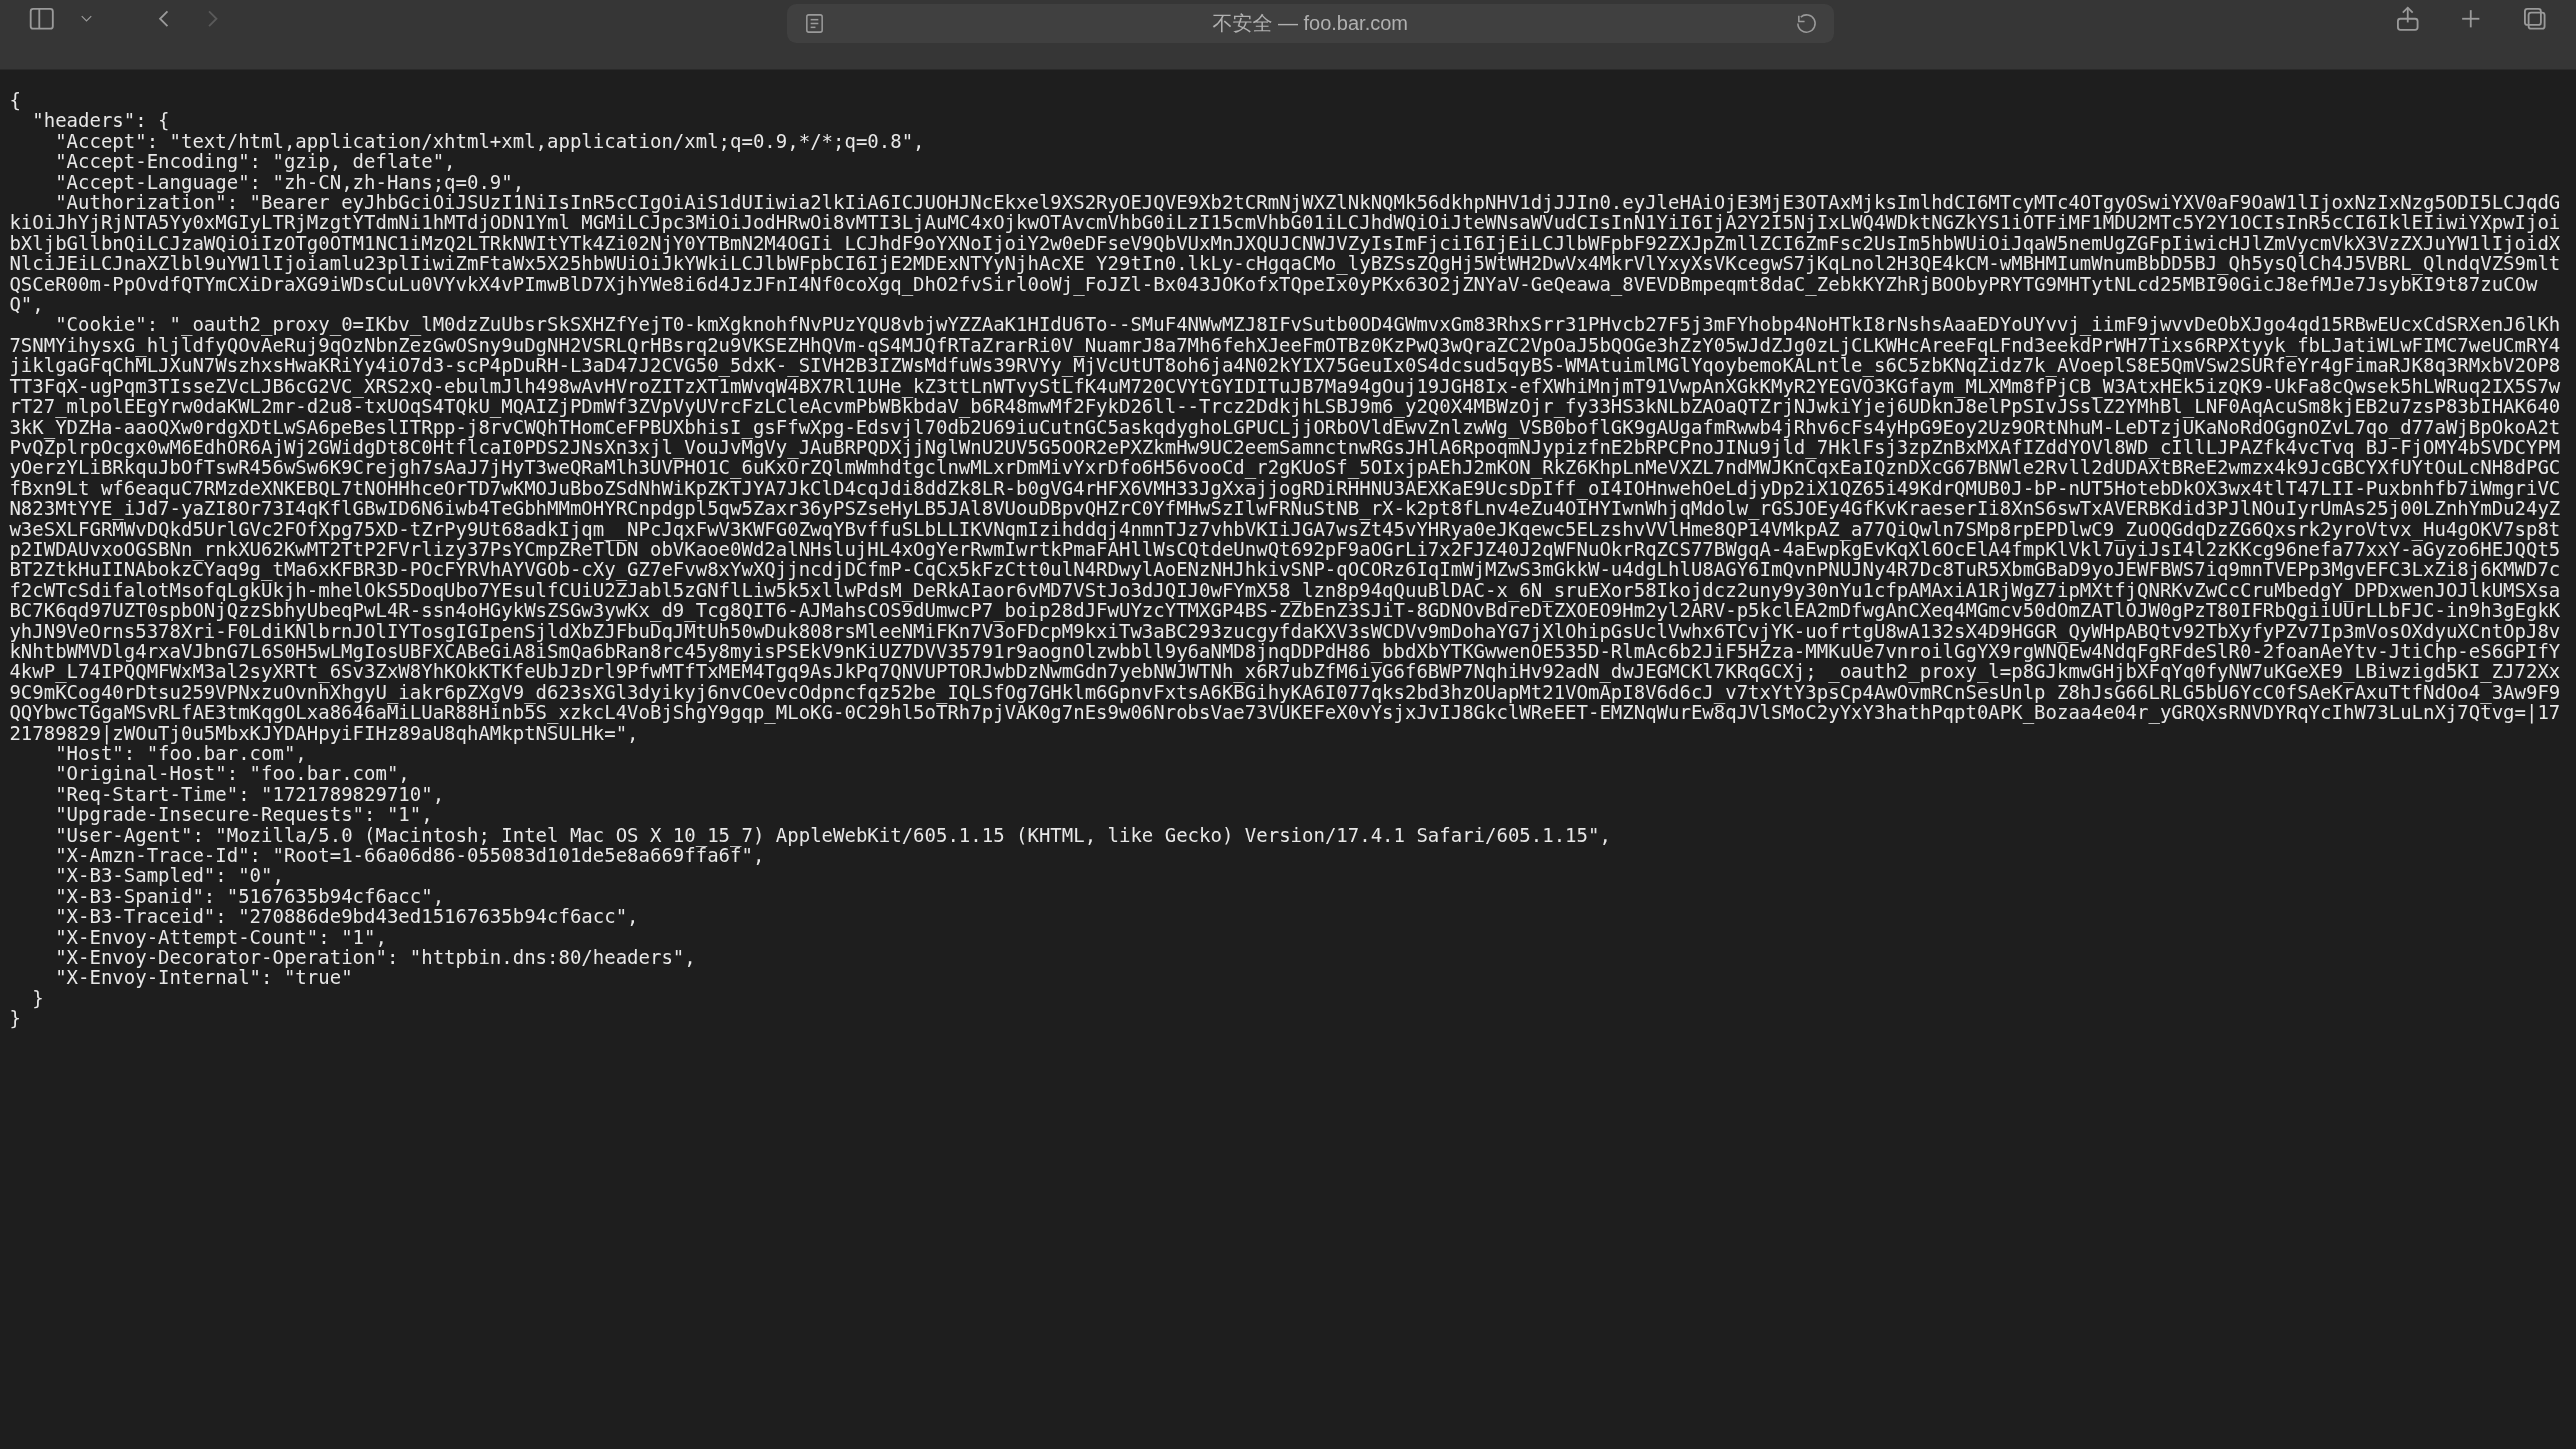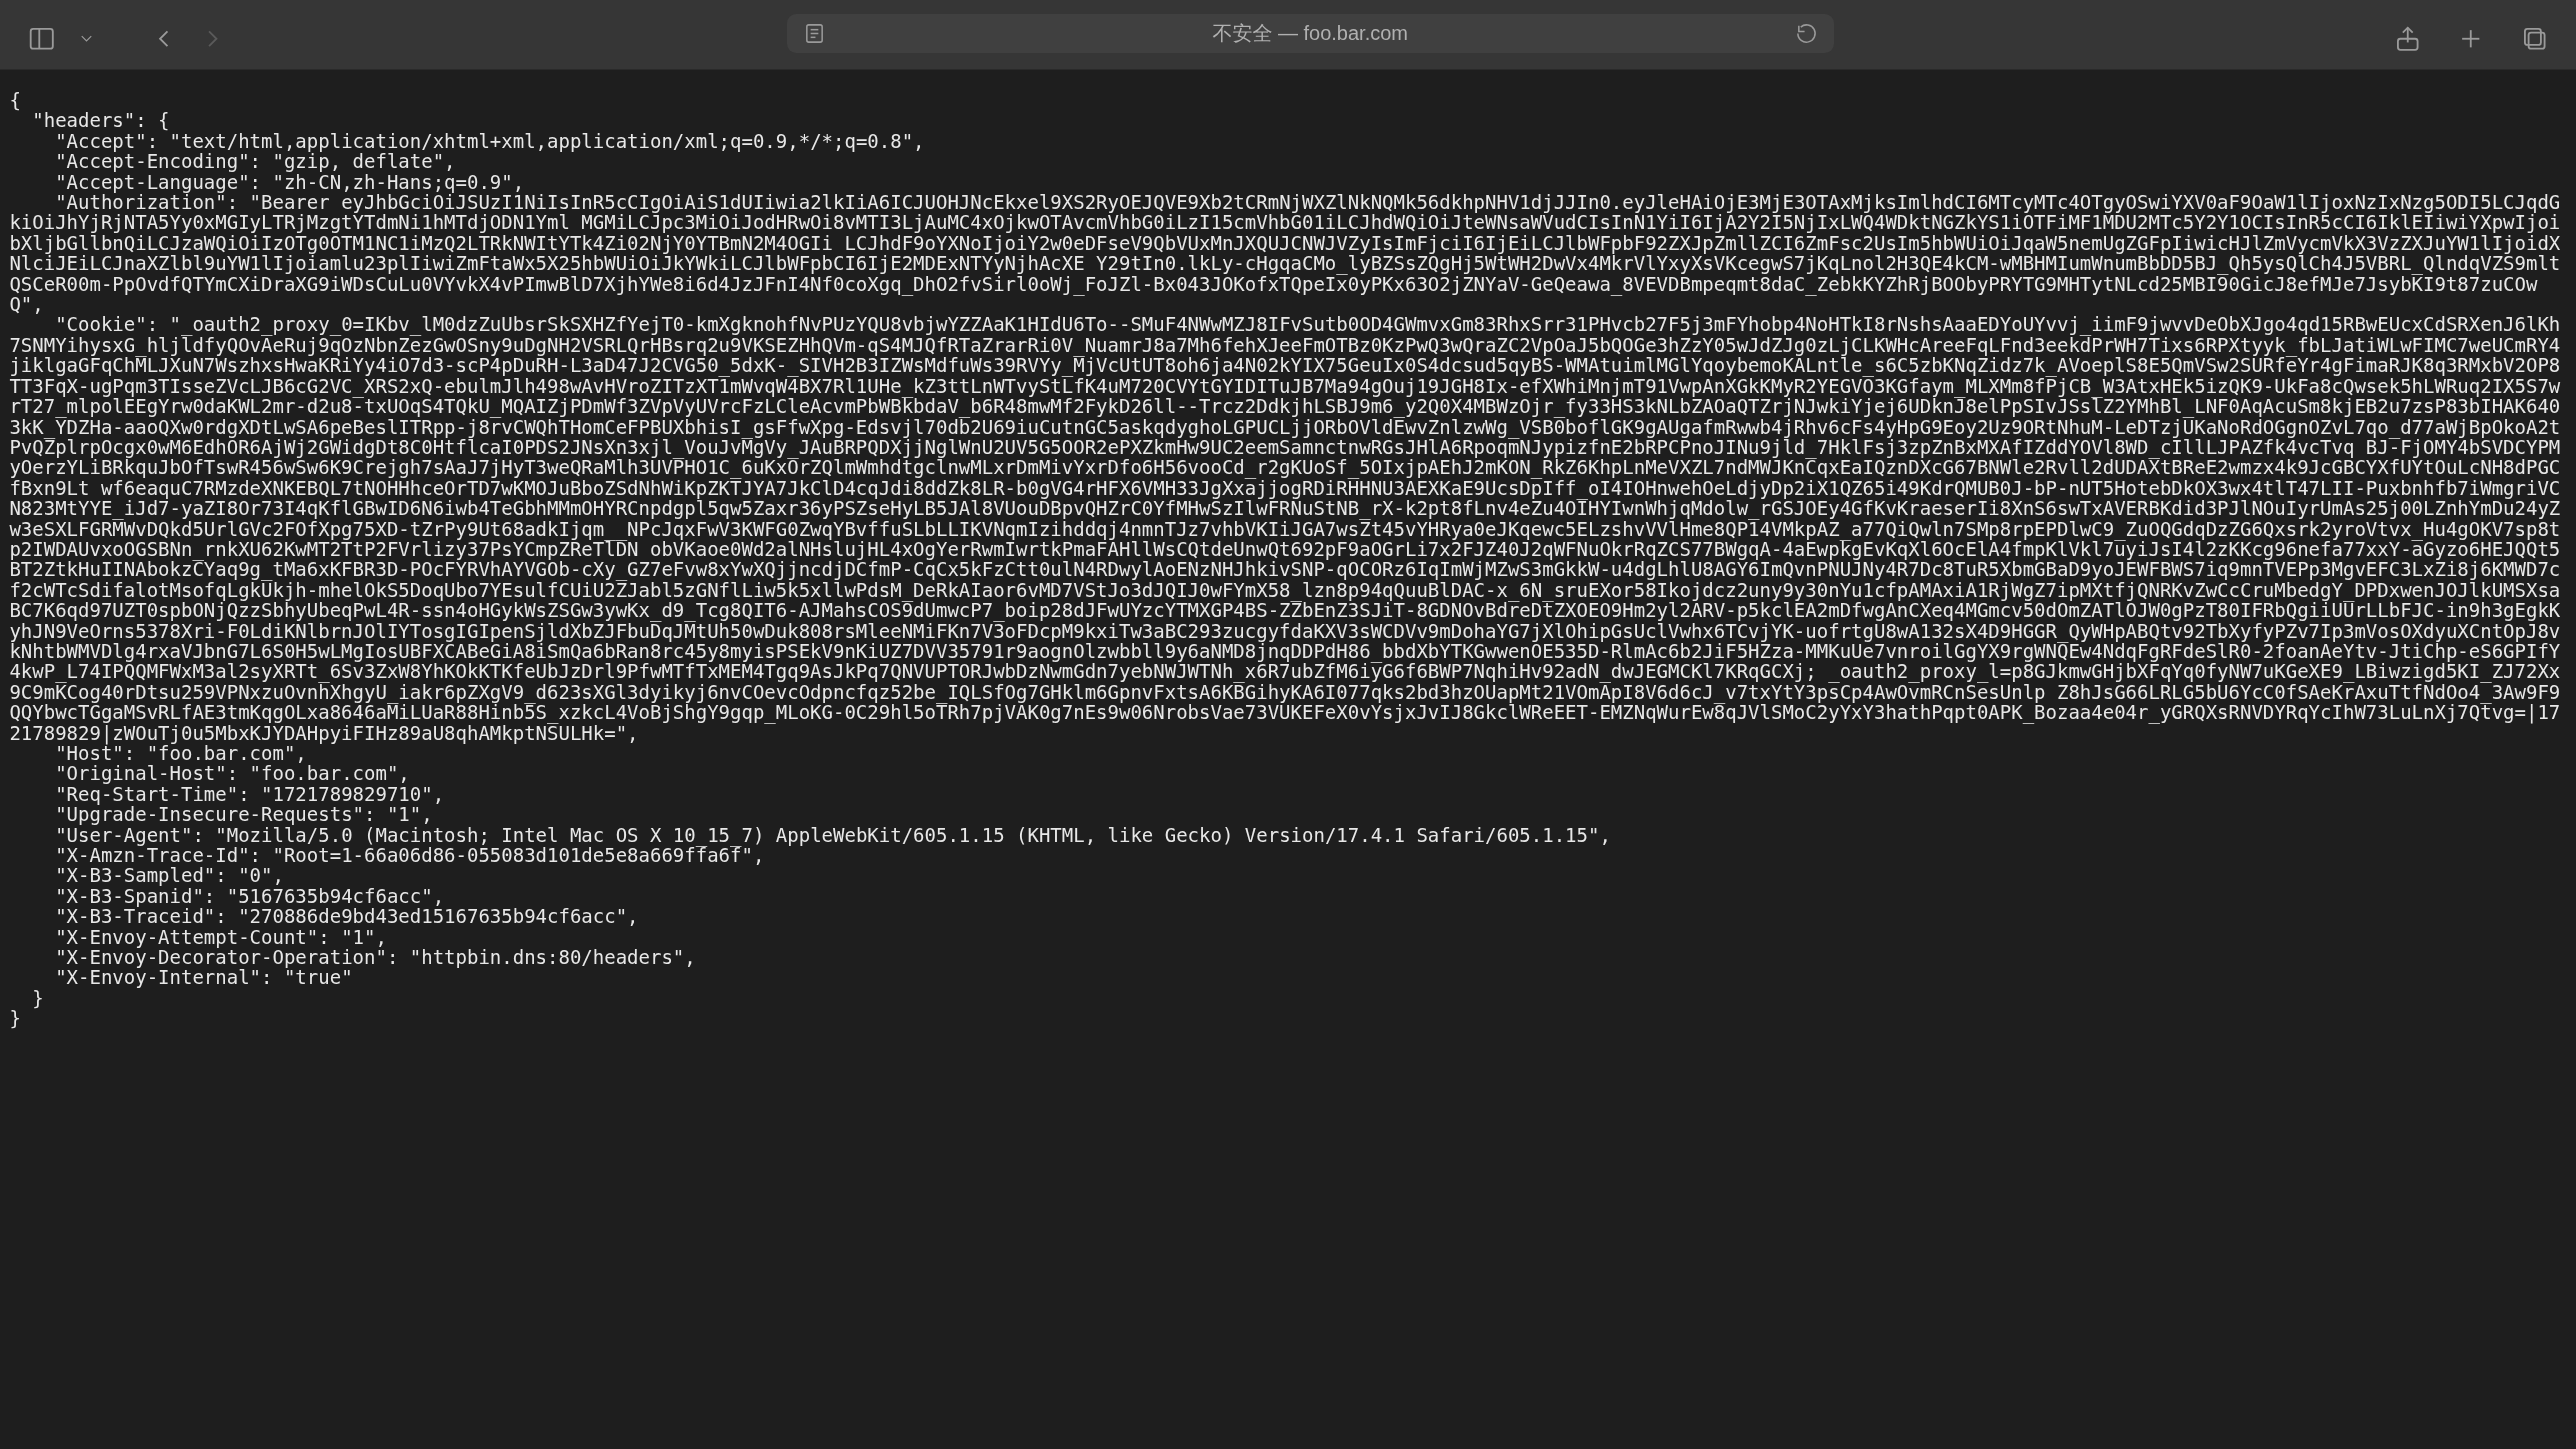--- a/index.html
+++ b/index.html
@@ -1,22 +1,22 @@
 <!DOCTYPE html>
 <html style="font-size:10.7px"><head>
 <meta charset="utf-8">
 <style>
   * { margin: 0; padding: 0; box-sizing: border-box; }
   html, body { width: 100%; height: 100%; background: #1e1e1e; font-family: -apple-system, BlinkMacSystemFont, "Segoe UI", sans-serif; overflow: hidden; }
   .titlebar {
     height: 70px;
     background: #363636;
     display: flex;
-    align-items: flex-end;
-    padding: 16px 27px;
+    align-items: flex-start;
+    padding: 4px 27px;
     gap: 13.4px;
     border-bottom: 0.7px solid #2a2a2a;
   }
   .tb-left { display: flex; align-items: center; gap: 20px; }
   .tb-icon { width: 29.5px; height: 29.5px; display: flex; align-items: center; justify-content: center; color: #9a9a9a; }
   .tb-icon svg { width: 29.5px; height: 29.5px; stroke: currentColor; fill: none; stroke-width: 1.5; }
   .tb-icon.disabled { color: #5a5a5a; }
   .tb-icon.chev { width: 19px; }
   .tb-icon.chev svg { width: 19px; height: 19px; }
   .tb-spacer-small { width: 13.4px; }

